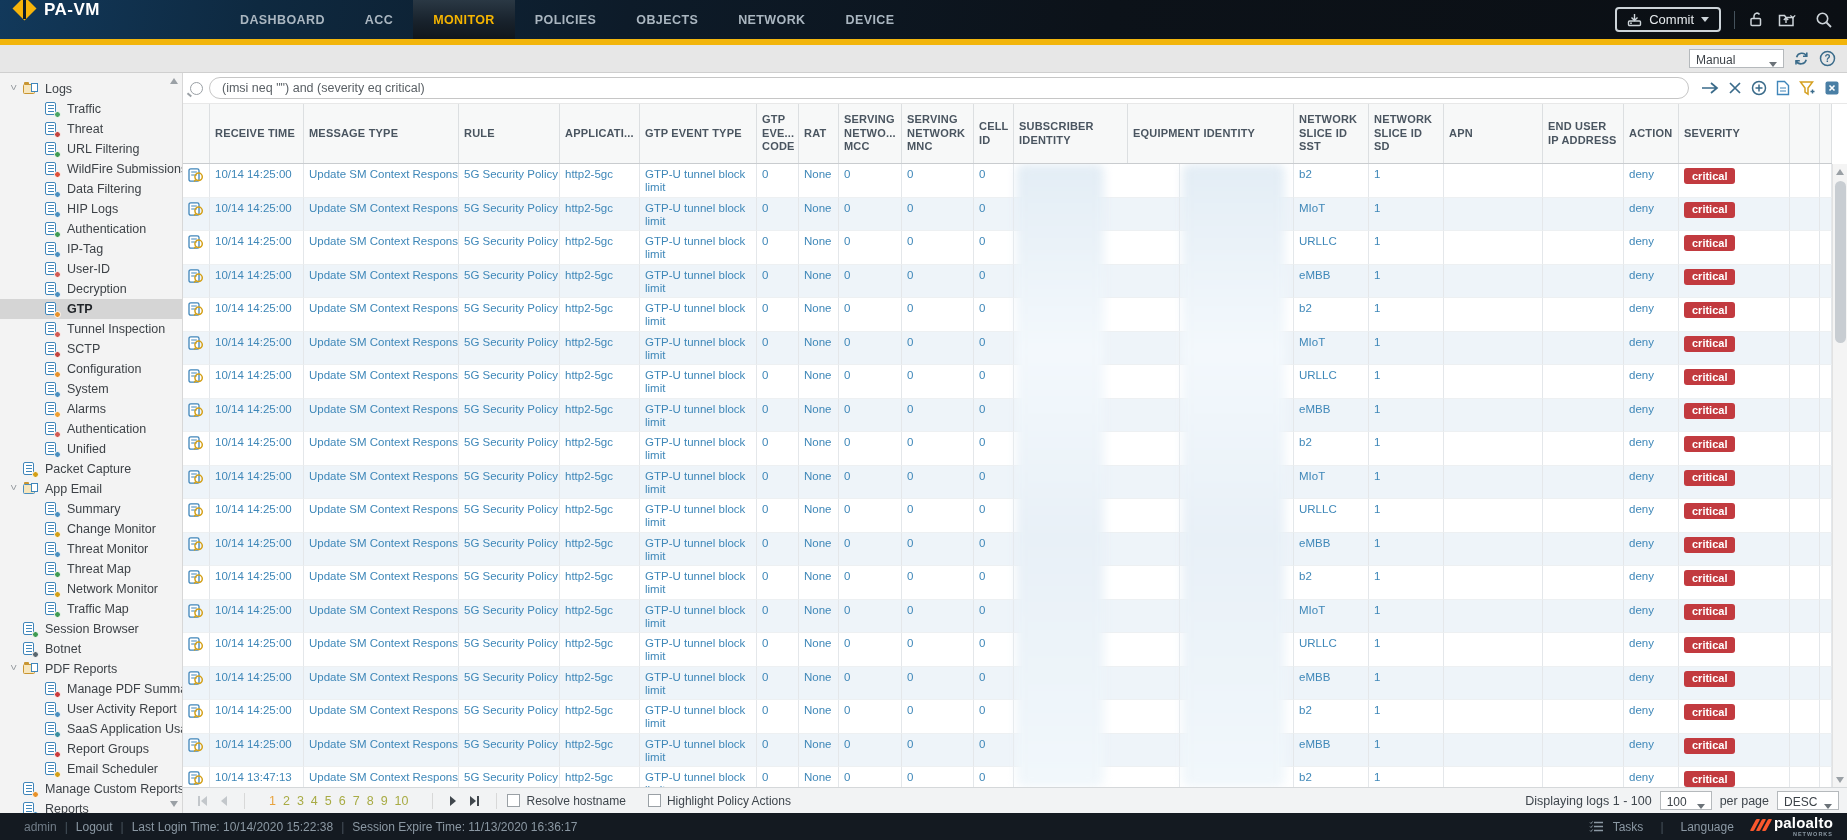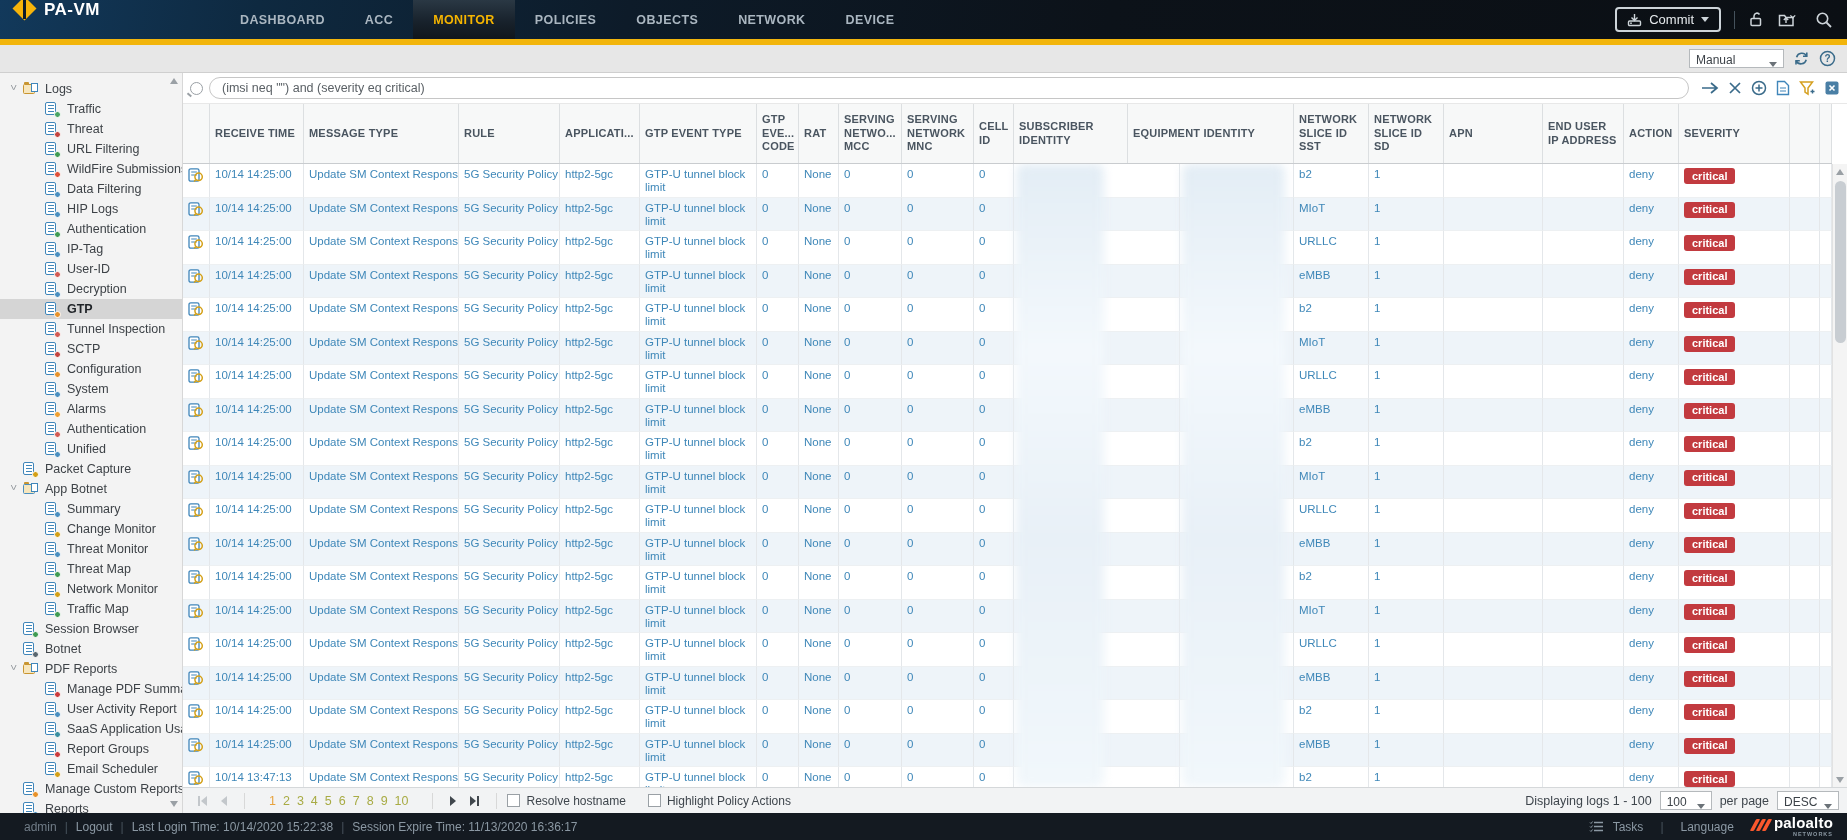--- a/index.html
+++ b/index.html
@@ -332,21 +332,21 @@
             <span class="dot" style="background:#d4a017"></span>
           </span>
           <span class="side-label">Packet Capture</span>
         </div>
         <div class="side-item lvl0">
           <span class="tree-arrow">&gt;</span>
           <span class="side-icon">
             <span class="fold" style="border-color:#4a8fc0"></span>
             <span class="fpage"></span>
           </span>
-          <span class="side-label">App Botnet</span>
+          <span class="side-label">App Email</span>
         </div>
         <div class="side-item lvl1">
           <span class="side-icon">
             <span class="doc"></span>
             <span class="dot" style="background:#4a8fc0"></span>
           </span>
           <span class="side-label">Summary</span>
         </div>
         <div class="side-item lvl1">
           <span class="side-icon">

